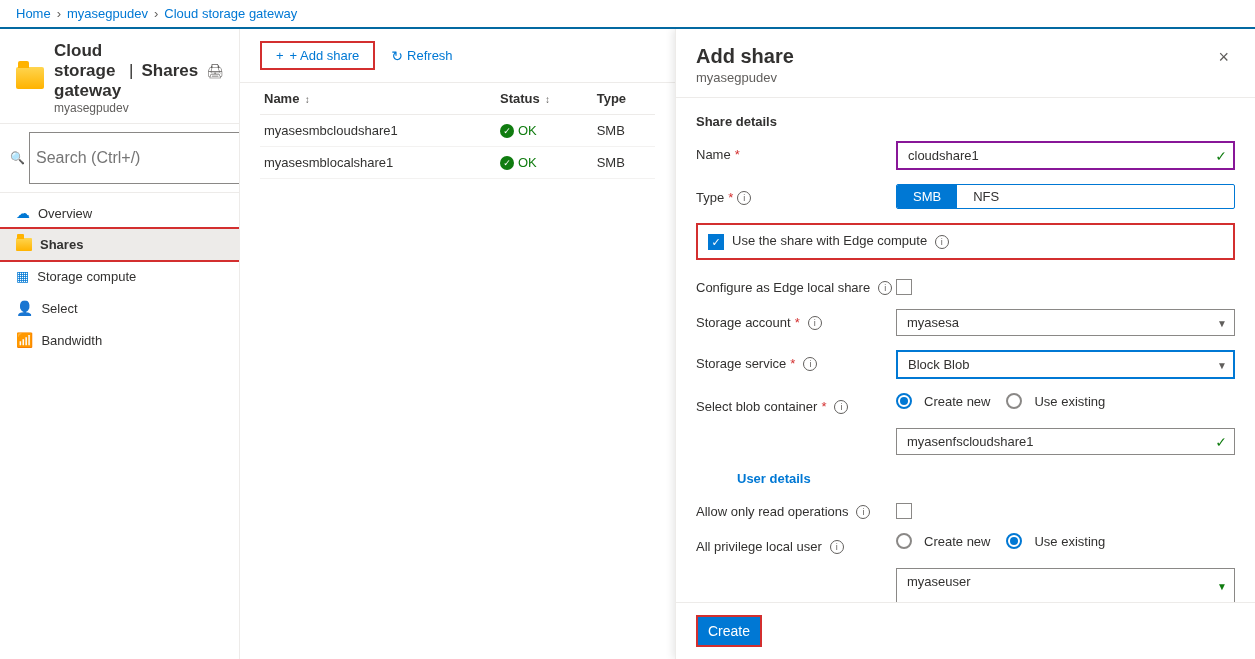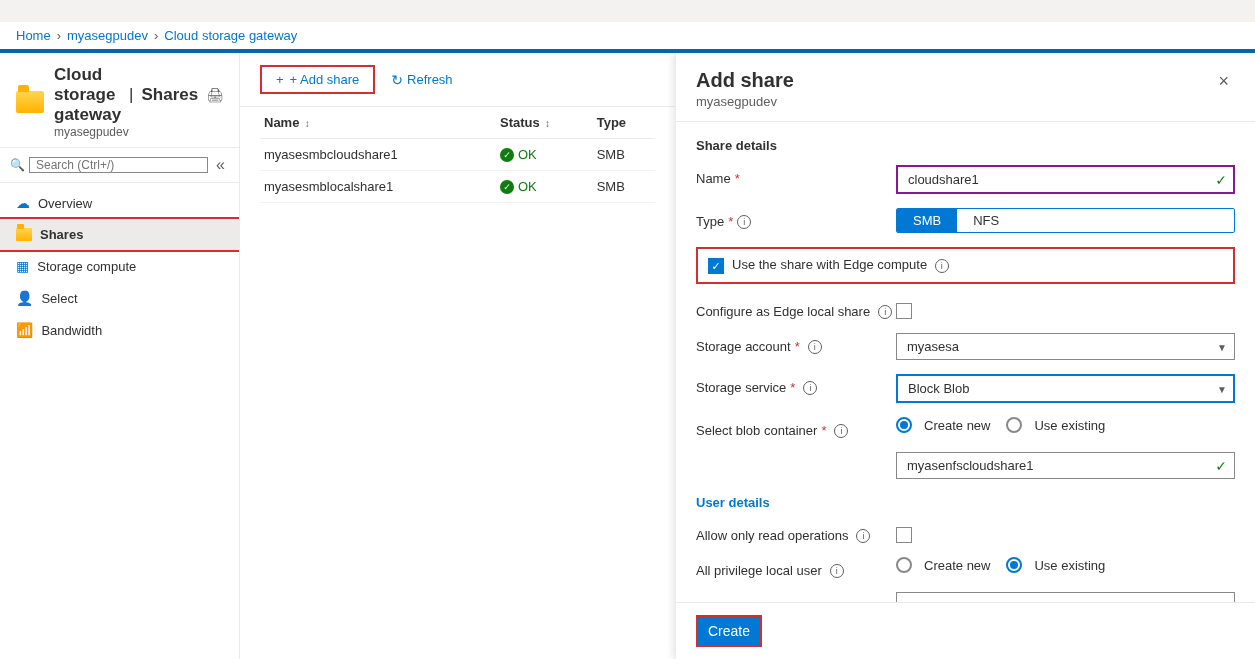--- a/index.html
+++ b/index.html
@@ -85,21 +85,21 @@
     
     ::-webkit-scrollbar { width: 6px; }
     ::-webkit-scrollbar-track { background: #f3f2f1; }
     ::-webkit-scrollbar-thumb { background: #c8c6c4; border-radius: 3px; }
 
     .shares-highlight { outline: 2px solid #d32f2f; }
   </style>
 </head>
 <body>
 
-<div style="background:#fff; padding:6px 16px; border-bottom:4px solid #0369a1; display:flex; align-items:center; gap:6px; font-size:12px;margin-top:22px;">
+<div style="background:#fff; padding:6px 16px; border-bottom:2px solid #0369a1; display:flex; align-items:center; gap:6px; font-size:12px;">
   <a style="color:#0078d4; text-decoration:none; cursor:pointer;">Home</a>
   <span style="color:#605e5c;">›</span>
   <a style="color:#0078d4; text-decoration:none; cursor:pointer;">myasegpudev</a>
   <span style="color:#605e5c;">›</span>
   <span style="color:#0078d4;">Cloud storage gateway</span>
 </div>
 
 <div class="main-layout">
 
   <div class="sidebar">
@@ -118,21 +118,21 @@
             <span style="font-size:17px;font-weight:600;color:#323130;">Shares</span>
             <span style="cursor:pointer;color:#605e5c;font-size:14px;">🖨</span>
           </div>
           <div style="font-size:12px;color:#605e5c;">myasegpudev</div>
         </div>
       </div>
     </div>
 
     <div style="padding:8px 10px;border-bottom:1px solid #edebe9;display:flex;align-items:center;gap:4px;">
       <span style="color:#605e5c;font-size:12px;">🔍</span>
-      <input type="text" style="flex: 1 1 0%; border: 1px solid rgb(138, 136, 134); padding: 0 6px; outline: none; font-size: 12px;" placeholder="Search (Ctrl+/)">
+      <input type="text" style="flex: 1 1 0%; border: 1px solid rgb(138, 136, 134); padding: 16px 6px; outline: none; font-size: 16px;" placeholder="Search (Ctrl+/)">
       <span style="cursor:pointer;color:#605e5c;font-size:16px;padding:0 4px;">«</span>
     </div>
 
     <div class="nav-items">
       <div class="nav-item">
         <span style="color:#0078d4;font-size:14px;">☁</span>
         <span>Overview</span>
       </div>
       <div class="nav-item active shares-highlight" style="outline:2px solid #d32f2f;">
         <div style="width:16px;height:13px;background:linear-gradient(#ffd54f,#ffb300);border-radius:1px;position:relative;flex-shrink:0;">
@@ -324,21 +324,21 @@
       </div>
 
       <div class="form-row" style="margin-bottom:16px;">
         <div class="form-label"></div>
         <div class="form-control input-with-check">
           <input type="text" style="width: 100%; padding: 5px 30px 5px 10px; border: 1px solid rgb(138, 136, 134); outline: none; font-size: 13px;" value="myasenfscloudshare1">
           <span class="check-mark">✓</span>
         </div>
       </div>
 
-      <div class="section-title" style="color:#0078d4;">User details</div>
+      <div class="section-title" style="color:#0078d4;margin-left:41px;">User details</div>
 
       <div class="form-row">
         <div class="form-label">
           <span>Allow only read operations</span>
           <span class="info-icon" style="margin-left:4px;">i</span>
         </div>
         <div class="form-control" style="display:flex;align-items:center;padding-top:4px;">
           <div class="checkbox-empty"></div>
         </div>
       </div>

